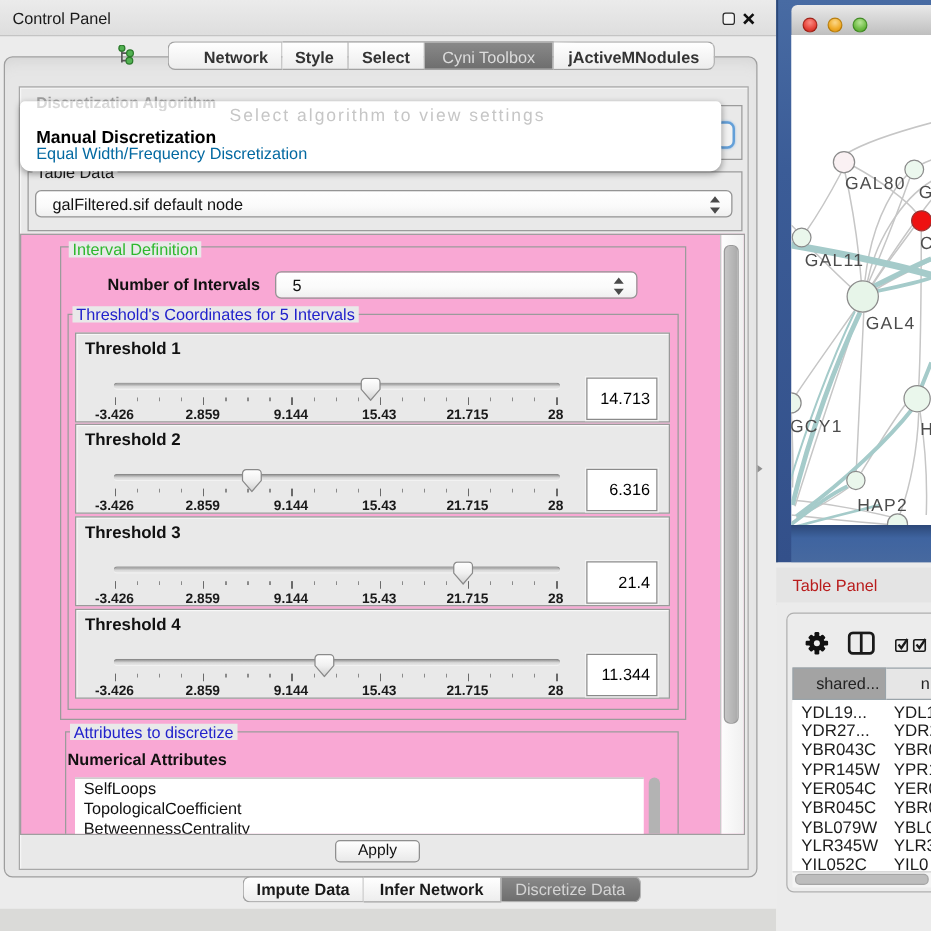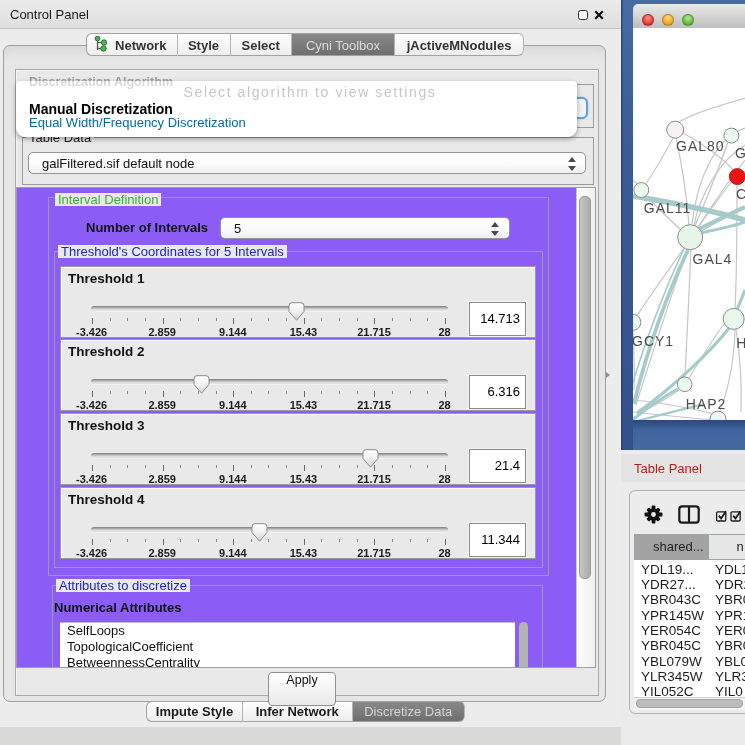--- a/index.html
+++ b/index.html
@@ -8,21 +8,21 @@
 .abs{position:absolute;}
 
 #titlebar{left:0;top:0;width:621px;height:28px;background:linear-gradient(#ebebeb,#dedede);
   border-bottom:1px solid #c4c4c4;}
 #titlebar .t{position:absolute;left:10px;top:7px;font-size:13px;color:#1a1a1a;}
 #btn-float{left:578px;top:10px;width:8px;height:8px;border:1.8px solid #2b2b2b;border-radius:2.5px;background:#f5f5f5;}
 
 #outerpanel{left:3px;top:45px;width:601px;height:655px;border:1px solid #9e9e9e;border-radius:7px;
   background:#e6e6e6;box-shadow:inset 0 12px 12px -9px #d4d4d4;}
 
-.seg{position:absolute;display:flex;height:40px;}
+.seg{position:absolute;display:flex;height:40px;margin-left:48px;}
 .seg .s{height:23px;line-height:23px;font-size:13px;font-weight:bold;color:#333;text-align:center;
   background:linear-gradient(#ffffff,#ededed);border-top:1px solid #a2a2a2;border-bottom:1px solid #a2a2a2;
   border-right:1px solid #b5b5b5;box-sizing:border-box;}
 .seg .s:first-child{border-left:1px solid #a2a2a2;border-radius:6px 0 0 6px;}
 .seg .s:last-child{border-radius:0 6px 6px 0;}
 .seg .sel{background:linear-gradient(#898989,#6e6e6e);color:#dcdcdc;font-weight:normal;}
 .bseg .s{height:21px;line-height:20px;font-size:13px;font-weight:bold;color:#1a1a1a;}
 .bseg .sel{color:#d4d4d4;font-weight:normal;}
 
 #innerpanel{left:15px;top:69px;width:582px;height:625px;border:1px solid #a8a8a8;background:#e9e9e9;
@@ -54,21 +54,21 @@
   border:1px solid #8a8a8a;background:#fff;font-size:13px;color:#000;text-align:right;line-height:32px;padding-right:5px;box-shadow:0 0 0 1px #f4f4f4;}
 .thumb{position:absolute;top:35px;width:17px;height:19px;}
 
 #attrlist{left:60px;top:620px;width:455px;height:47px;background:#fff;border-top:1px solid #bdbdbd;
   font-size:13px;color:#111;}
 #attrlist div{padding-left:7px;height:16px;line-height:16px;}
 
 .vtrack{position:absolute;background:linear-gradient(to right,#fdfdfd,#efefef);}
 .vthumb{position:absolute;border-radius:5px;background:linear-gradient(to right,#c6c6c6,#ababab);border:1px solid #9a9a9a;box-sizing:border-box;}
 
-#apply{left:268px;top:672px;width:68px;height:34px;border:1px solid #8f8f8f;border-radius:4px;box-sizing:border-box;
+#apply{left:268px;top:672px;width:68px;height:18px;border:1px solid #8f8f8f;border-radius:4px;box-sizing:border-box;
   background:linear-gradient(#ffffff,#e9e9e9);text-align:center;font-size:12.5px;color:#111;line-height:15px;}
 
 #netwin{left:621px;top:0;width:124px;height:450px;background:linear-gradient(#486ba3 0,#3b5c97 30%,#33508a 100%);box-shadow:inset 1.5px 0 0 #2b4777;}
 #netshadow{left:633px;top:420px;width:112px;height:30px;background:linear-gradient(#2c4878 0,#3f64a0 35%,#47699f 100%);}
 #nettitle{left:633px;top:4px;width:112px;height:24px;background:linear-gradient(#e9e9e9,#bfbfbf);
   border-bottom:1px solid #8b8b8b;border-radius:5px 0 0 0;}
 .light{position:absolute;top:13.5px;width:10px;height:10px;border-radius:50%;}
 #canvas{left:633px;top:28px;width:112px;height:392px;background:#fff;}
 #tphead{left:621px;top:453.5px;width:124px;height:29.5px;background:#e4e4e4;border-bottom:1px solid #cccccc;}
 #tphead .t{position:absolute;left:13px;top:7px;font-size:13px;color:#b91c1c;}
@@ -105,42 +105,42 @@
     <line x1="4.5" y1="2" x2="4.5" y2="14" stroke="#555" stroke-width="1.3"></line>
     <line x1="4.5" y1="6.5" x2="10" y2="6.5" stroke="#555" stroke-width="1.3"></line>
     <line x1="4.5" y1="12.5" x2="10" y2="12.5" stroke="#555" stroke-width="1.3"></line>
     <circle cx="4.5" cy="2.5" r="2.4" fill="#52b152" stroke="#2c7a2c" stroke-width="1"></circle>
     <circle cx="11" cy="6.5" r="2.7" fill="#52b152" stroke="#2c7a2c" stroke-width="1"></circle>
     <circle cx="10.5" cy="12.5" r="2.7" fill="#52b152" stroke="#2c7a2c" stroke-width="1"></circle>
   </svg>
 
   
   <div class="seg bseg" style="left:146px;top:701px;">
-    <div class="s" style="width:97px;">Impute Style</div>
+    <div class="s" style="width:97px;">Impute Data</div>
     <div class="s" style="width:109.5px;">Infer Network</div>
     <div class="s sel" style="width:112.5px;">Discretize Data</div>
   </div>
   <div class="abs" style="left:0px;top:727px;width:621px;height:18px;background:#dadad8;"></div>
 
   <div id="innerpanel" class="abs"></div>
 
   
   <div class="group" style="left:22px;top:84px;width:570px;height:42px;"></div>
   <div class="abs" style="left:572px;top:97px;width:16px;height:22px;border:2.5px solid #639fd8;border-radius:6px;background:#f2f2f2;box-sizing:border-box;box-shadow:0 0 2px #8ab7e2;"></div>
 
   
   <div class="group" style="left:22px;top:137px;width:570px;height:46px;"></div>
   <div class="gtitle" style="left:26px;top:131px;color:#1a1a1a;">Table Data</div>
   <div class="combo" style="left:28px;top:152px;width:558px;height:22px;">
     <span class="txt">galFiltered.sif default node</span>
     <span class="spin" style="right:8px;top:4px;"></span>
   </div>
 
   
-  <div class="abs" style="left:16px;top:187px;width:580px;height:481px;border:1px solid #9f9f9f;box-sizing:border-box;overflow:hidden;background:#8b5cf6;" id="scrollarea">
+  <div class="abs" style="left:16px;top:187px;width:580px;height:481px;border:1px solid #9f9f9f;box-sizing:border-box;overflow:hidden;background:#f9a8d4;" id="scrollarea">
 
     <div class="group" style="left:31px;top:9px;width:499px;height:377px;"></div>
     <div class="gtitle" style="left:38px;top:5px;color:#2eb82e;">Interval Definition</div>
 
     <div class="abs" style="left:69px;top:32px;font-size:13px;font-weight:bold;color:#111;">Number of Intervals</div>
     <div class="combo" style="left:203px;top:29px;width:290px;height:22px;">
       <span class="txt">5</span>
       <span class="spin" style="right:9px;top:4px;"></span>
     </div>
 

